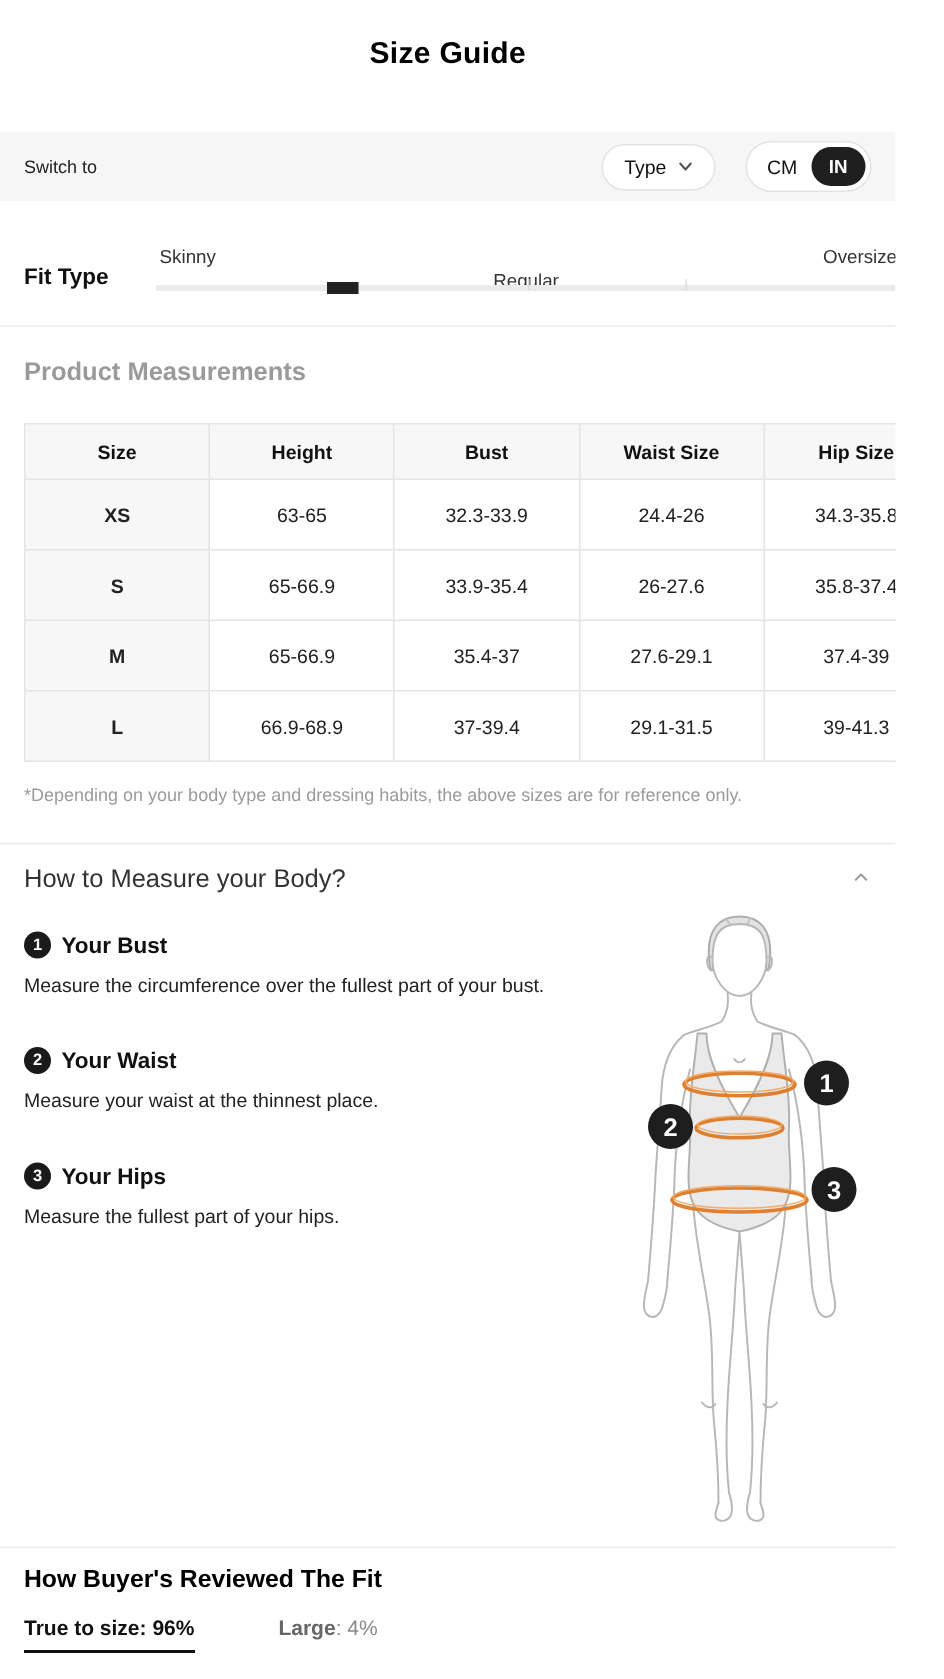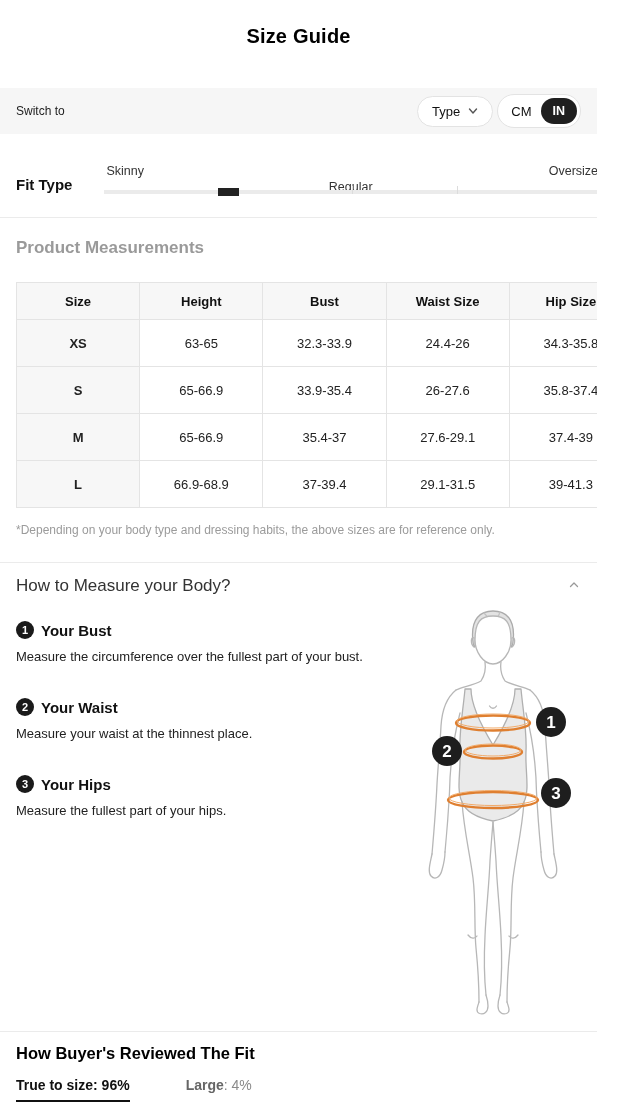--- a/index.html
+++ b/index.html
@@ -6,21 +6,21 @@
   html,body { width:629px; height:1119px; background:#fff; overflow:hidden;
     font-family:"Liberation Sans","DejaVu Sans",sans-serif; color:#111; }
   .page { position:relative; width:597px; height:1119px; overflow:hidden; }
 
   
   .page-title { text-align:center; font-size:20px; font-weight:800; letter-spacing:.2px; padding-top:25px; color:#000; }
 
   
   .switch-bar { margin-top:40px; height:46px; background:#f6f6f6; display:flex; align-items:center; justify-content:space-between; padding:0 16px; }
   .switch-label { font-size:12px; color:#222; }
-  .switch-controls { display:flex; align-items:center; gap:4px;text-align:right; }
+  .switch-controls { display:flex; align-items:center; gap:20px;text-align:right; }
   .pill { display:flex; align-items:center; background:#fff; border:1px solid #e3e3e3; border-radius:17px; cursor:pointer; }
   .type-pill { padding:7px 14px; gap:8px; font-size:13px; color:#111; }
   .chev { width:10px; height:10px; display:inline-block; }
   .unit-pill { padding:3px 3px 3px 0; }
   .unit-cm { font-size:13px; color:#111; padding:0 9px 0 13px; }
   .unit-in { background:#1f1f1f; color:#fff; font-size:12.5px; font-weight:700; border-radius:14px; padding:6px 12px; }
 
   
   .fit-row { display:flex; align-items:flex-end; padding:30px 0 0 16px; }
   .fit-label { font-size:15px; font-weight:700; color:#111; padding-bottom:1px; white-space:nowrap; }

